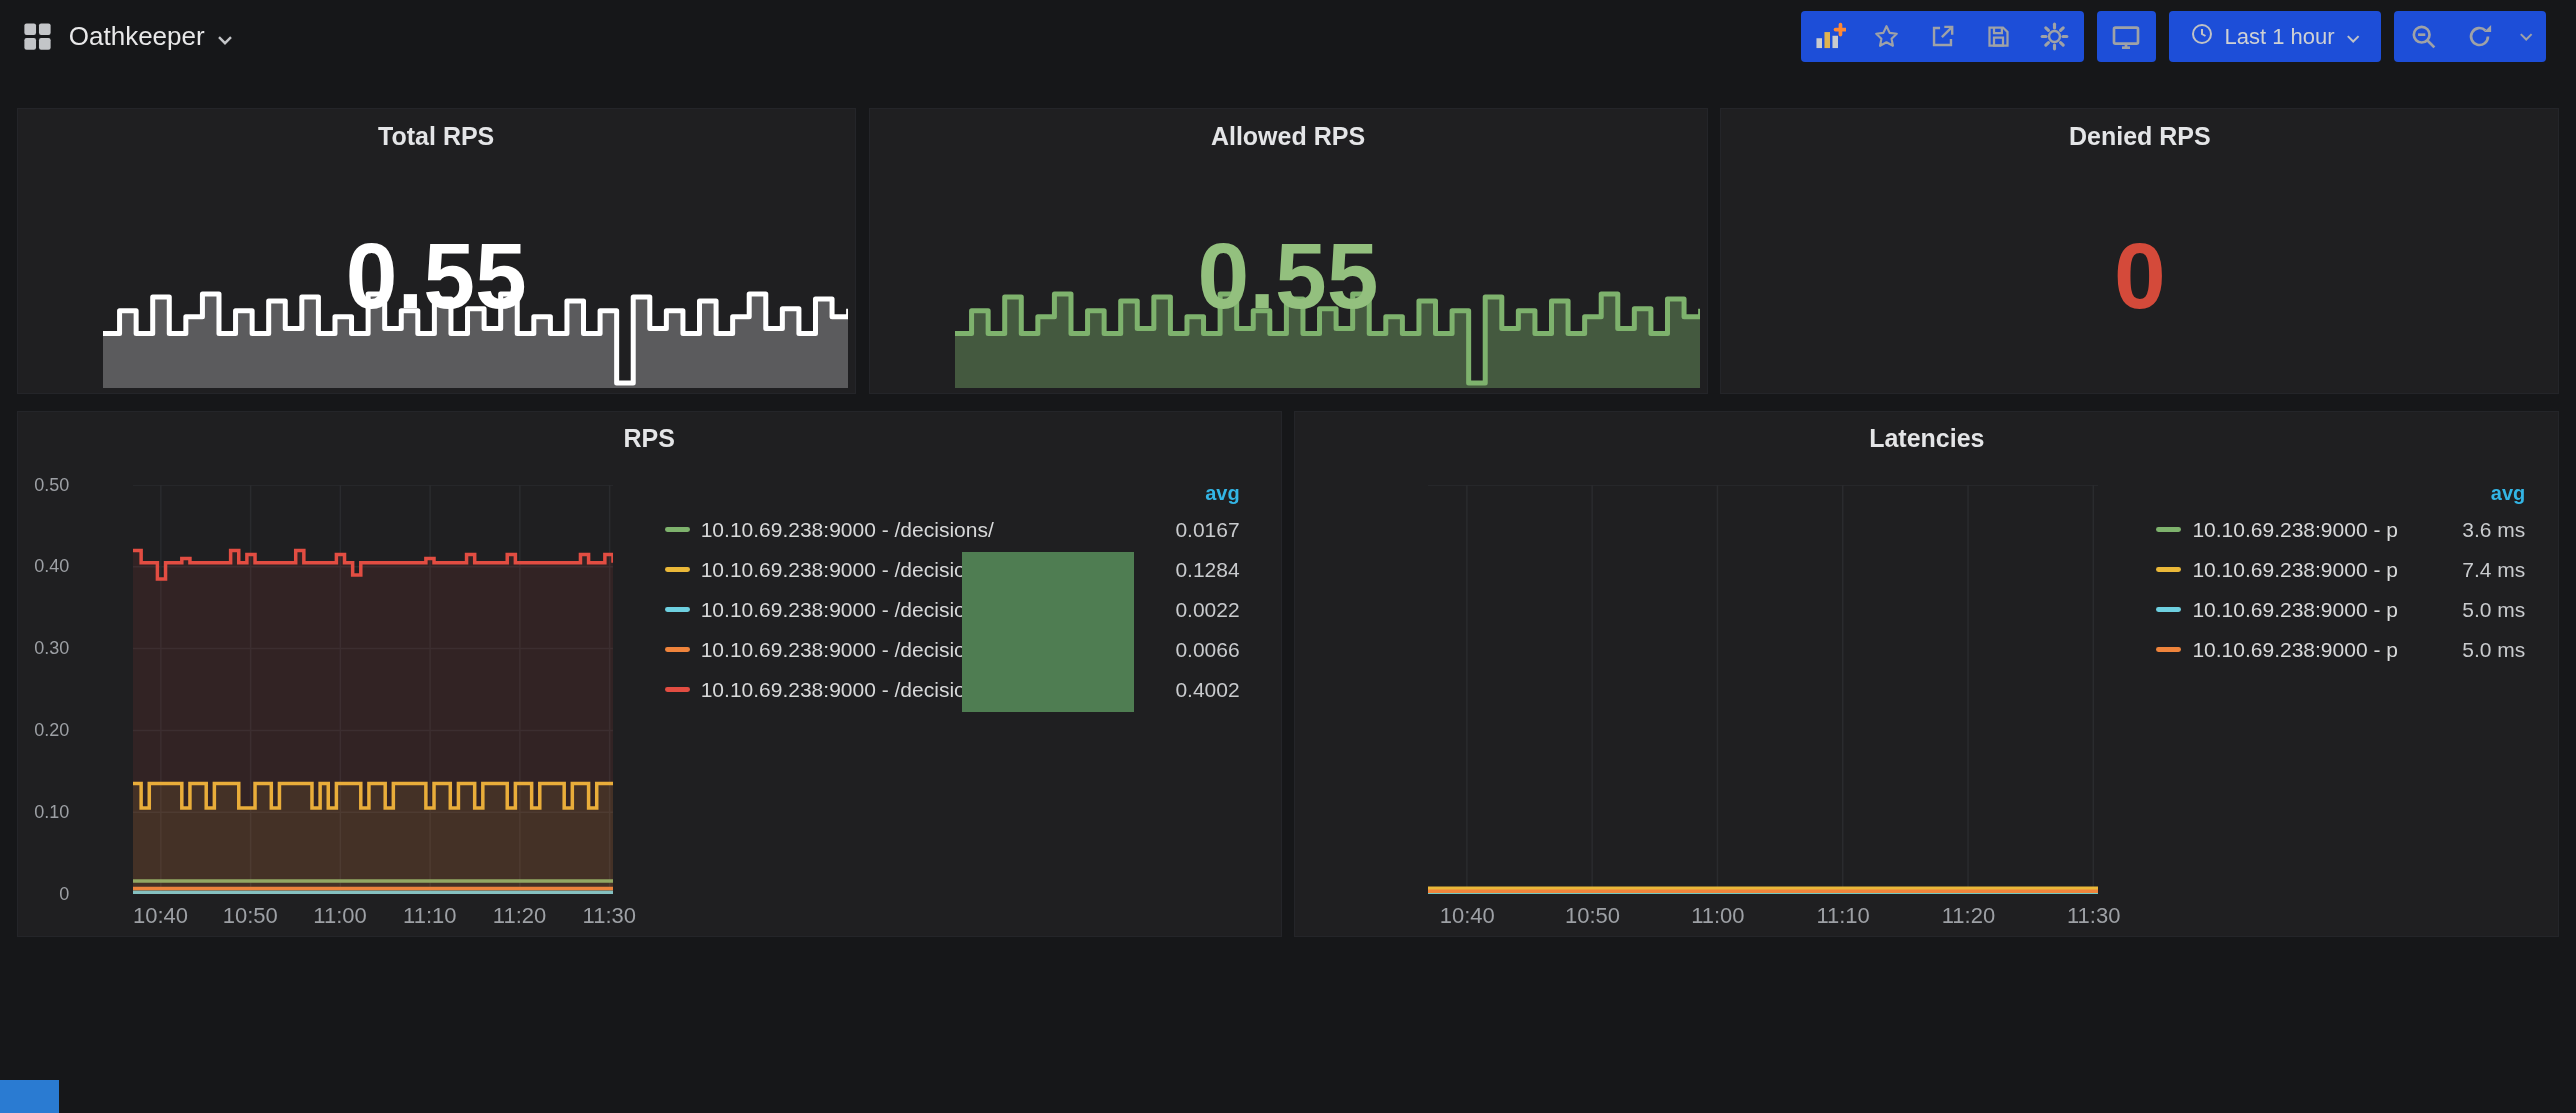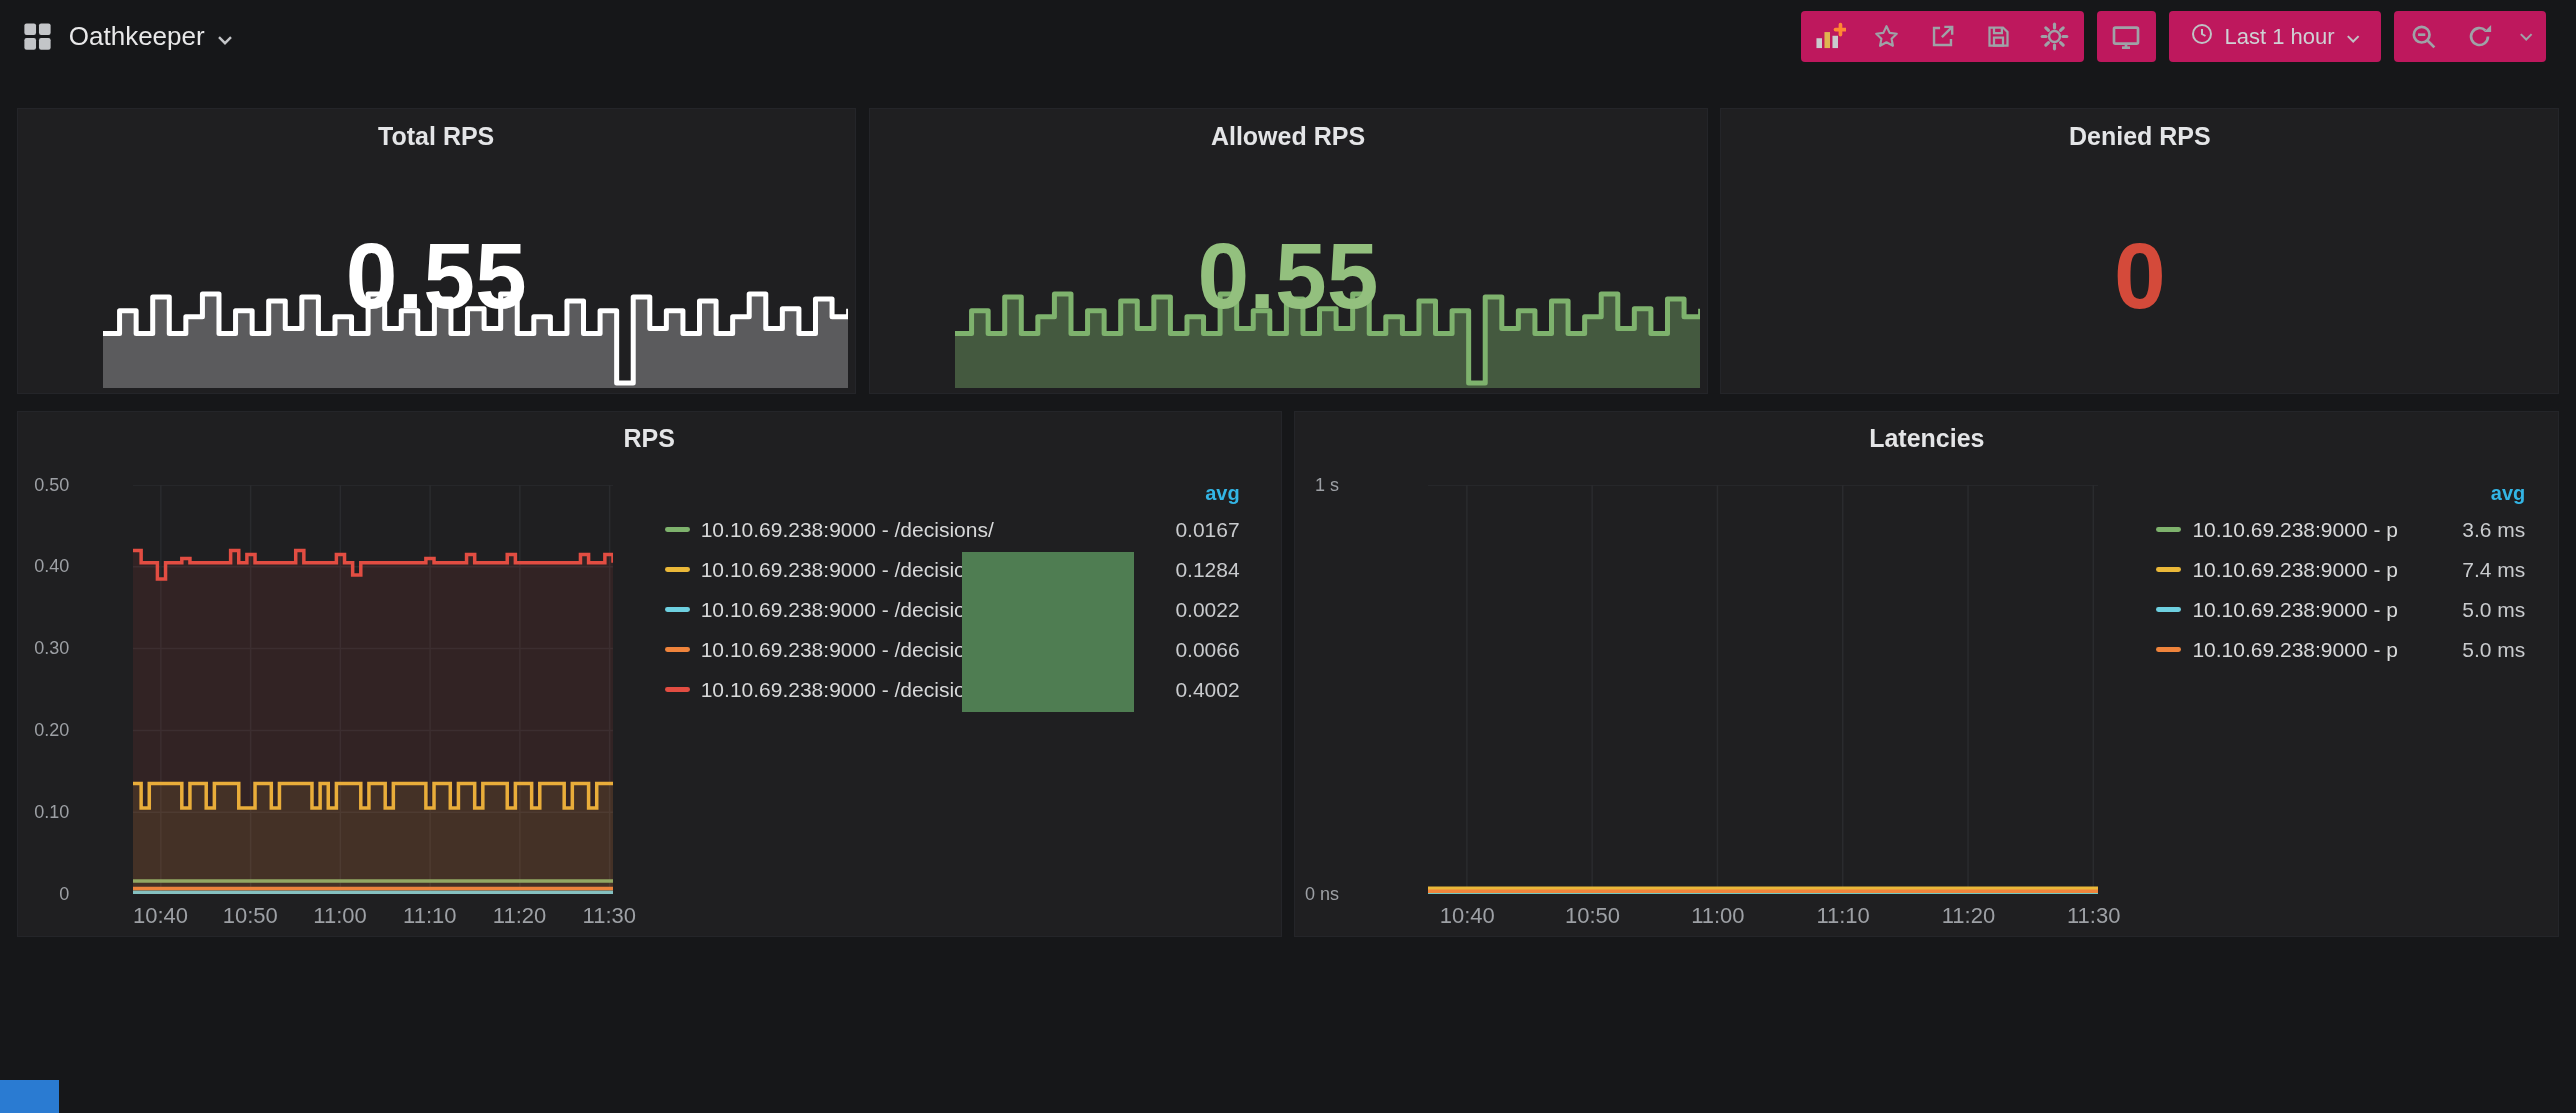--- a/index.html
+++ b/index.html
@@ -9,21 +9,21 @@
   *{box-sizing:border-box;}
   html,body{margin:0;padding:0;width:2576px;height:1113px;overflow:hidden;}
   body{background:var(--bg);font-family:"Liberation Sans","DejaVu Sans",sans-serif;color:var(--text);position:relative;}
 
   
   .navbar{height:73px;display:flex;align-items:center;justify-content:space-between;padding:0 30px 0 19px;}
   .nav-left{display:flex;align-items:center;gap:12.8px;}
   .dash-title{font-size:26px;font-weight:500;color:#e8e8e9;cursor:pointer;}
   .title-caret{display:flex;align-items:center;margin-top:6.4px;cursor:pointer;}
   .nav-right{display:flex;align-items:center;gap:12.8px;}
-  .btn-group{display:flex;align-items:center;background:#be185d;border-radius:4px;height:51px;padding:0 1.6px;}
+  .btn-group{display:flex;align-items:center;background:#1d4ed8;border-radius:4px;height:51px;padding:0 1.6px;}
   .nav-btn{width:56px;height:51px;display:flex;align-items:center;justify-content:center;cursor:pointer;}
   .nav-btn.narrow{width:37px;}
   .time-picker{gap:11px;padding:0 21px;font-size:22px;color:#cfd1d4;cursor:pointer;display:flex;align-items:center;}
 
   
   .row{display:flex;gap:12.8px;padding:0 16.7px;border-radius:31px;}
   .row1{margin-top:35px;}
   .row2{margin-top:16.7px;}
   .panel{position:relative;background:var(--panel);border:0.8px solid var(--border);}
   .stat-panel{flex:1;height:286px;overflow:hidden;}
@@ -288,24 +288,20 @@
               <span class="legend-dash" style="background: rgb(226, 77, 66);"></span>
               <span class="legend-label">10.10.69.238:9000 - /decisions/</span>
               <span class="legend-value">0.4002</span>
             </div>
           </div>
         <div class="green-overlay"></div>
       </section>
 
       <section class="panel graph-panel">
         <div class="panel-title">Latencies</div>
-        <div class="y-labels" id="lat-ylabels">
-            <div class="ytick" style="top: 0%;">1 s</div>
-            <div class="ytick" style="top: 100%;">0 ns</div>
-          </div>
         <div class="plot" id="lat-plot">
             <svg viewBox="0 0 1000 560" preserveAspectRatio="none" width="100%" height="100%">
               <line x1="58" y1="0" x2="58" y2="560" stroke="#2a2b2e" stroke-width="1.5" vector-effect="non-scaling-stroke"></line>
               <line x1="245" y1="0" x2="245" y2="560" stroke="#2a2b2e" stroke-width="1.5" vector-effect="non-scaling-stroke"></line>
               <line x1="432" y1="0" x2="432" y2="560" stroke="#2a2b2e" stroke-width="1.5" vector-effect="non-scaling-stroke"></line>
               <line x1="619" y1="0" x2="619" y2="560" stroke="#2a2b2e" stroke-width="1.5" vector-effect="non-scaling-stroke"></line>
               <line x1="806" y1="0" x2="806" y2="560" stroke="#2a2b2e" stroke-width="1.5" vector-effect="non-scaling-stroke"></line>
               <line x1="993" y1="0" x2="993" y2="560" stroke="#2a2b2e" stroke-width="1.5" vector-effect="non-scaling-stroke"></line>
               <line x1="0" y1="0" x2="1000" y2="0" stroke="#2a2b2e" stroke-width="1.5" vector-effect="non-scaling-stroke"></line>
               <line x1="0" y1="560" x2="1000" y2="560" stroke="#2a2b2e" stroke-width="1.5" vector-effect="non-scaling-stroke"></line>

